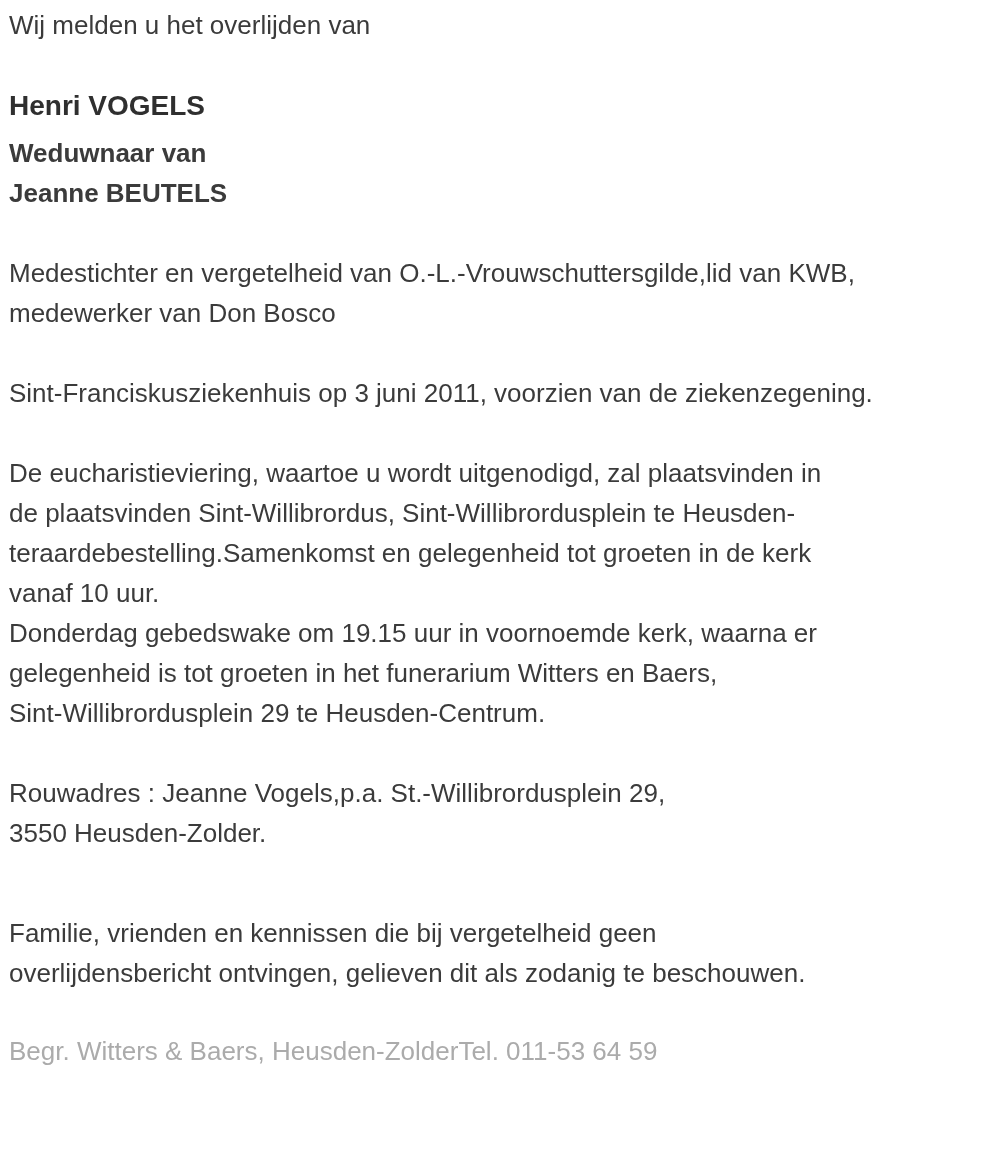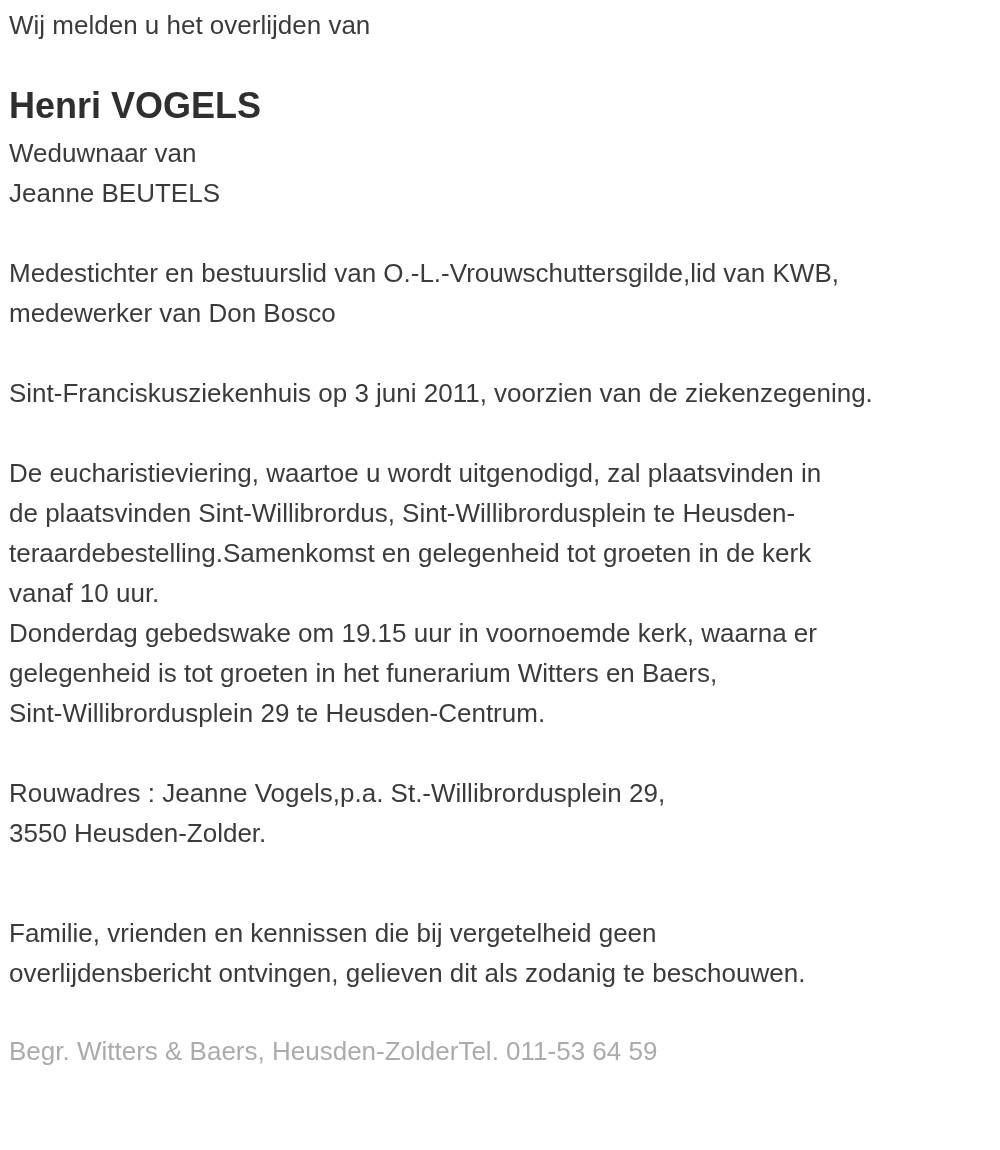--- a/index.html
+++ b/index.html
@@ -21,27 +21,27 @@
     overflow: hidden;
   }
   .line {
     white-space: nowrap;
   }
   .intro {
     margin: 0;
   }
   .deceased-name {
     margin: 39px 0 0 0;
-    font-size: 36px;
+    font-size: 28px;
     line-height: 44px;
     font-weight: bold;
     color: #2f2f2f;
     letter-spacing: 0px;
   }
-  .relation    { margin-top: 5px; }
+  .relation    { margin-top: 5px; font-weight: bold; }
   .memberships { margin-top: 40px; }
   .life        { margin-top: 40px; }
   .service     { margin-top: 40px; }
   .wake        { margin-top: 0; }
   .mourning    { margin-top: 40px; }
   .notice      { margin-top: 60px; }
   .footer {
     margin-top: 38px;
     color: #ababab;
     white-space: nowrap;
@@ -56,21 +56,21 @@
   <p class="intro line">Wij melden u het overlijden van</p>
 
   <h1 class="deceased-name line">Henri VOGELS</h1>
 
   <div class="relation">
     <div class="line">Weduwnaar van</div>
     <div class="line">Jeanne BEUTELS</div>
   </div>
 
   <div class="memberships">
-    <div class="line">Medestichter en bestuurslid van O.-L.-Vrouwschuttersgilde,lid van KWB,</div>
+    <div class="line">Medestichter en vergetelheid van O.-L.-Vrouwschuttersgilde,lid van KWB,</div>
     <div class="line">medewerker van Don Bosco</div>
   </div>
 
   <div class="life">
     <div class="line">Sint-Franciskusziekenhuis op 3 juni 2011, voorzien van de ziekenzegening.</div>
   </div>
 
   <div class="service">
     <div class="line">De eucharistieviering, waartoe u wordt uitgenodigd, zal plaatsvinden in</div>
     <div class="line">de plaatsvinden Sint-Willibrordus, Sint-Willibrordusplein te Heusden-</div>

